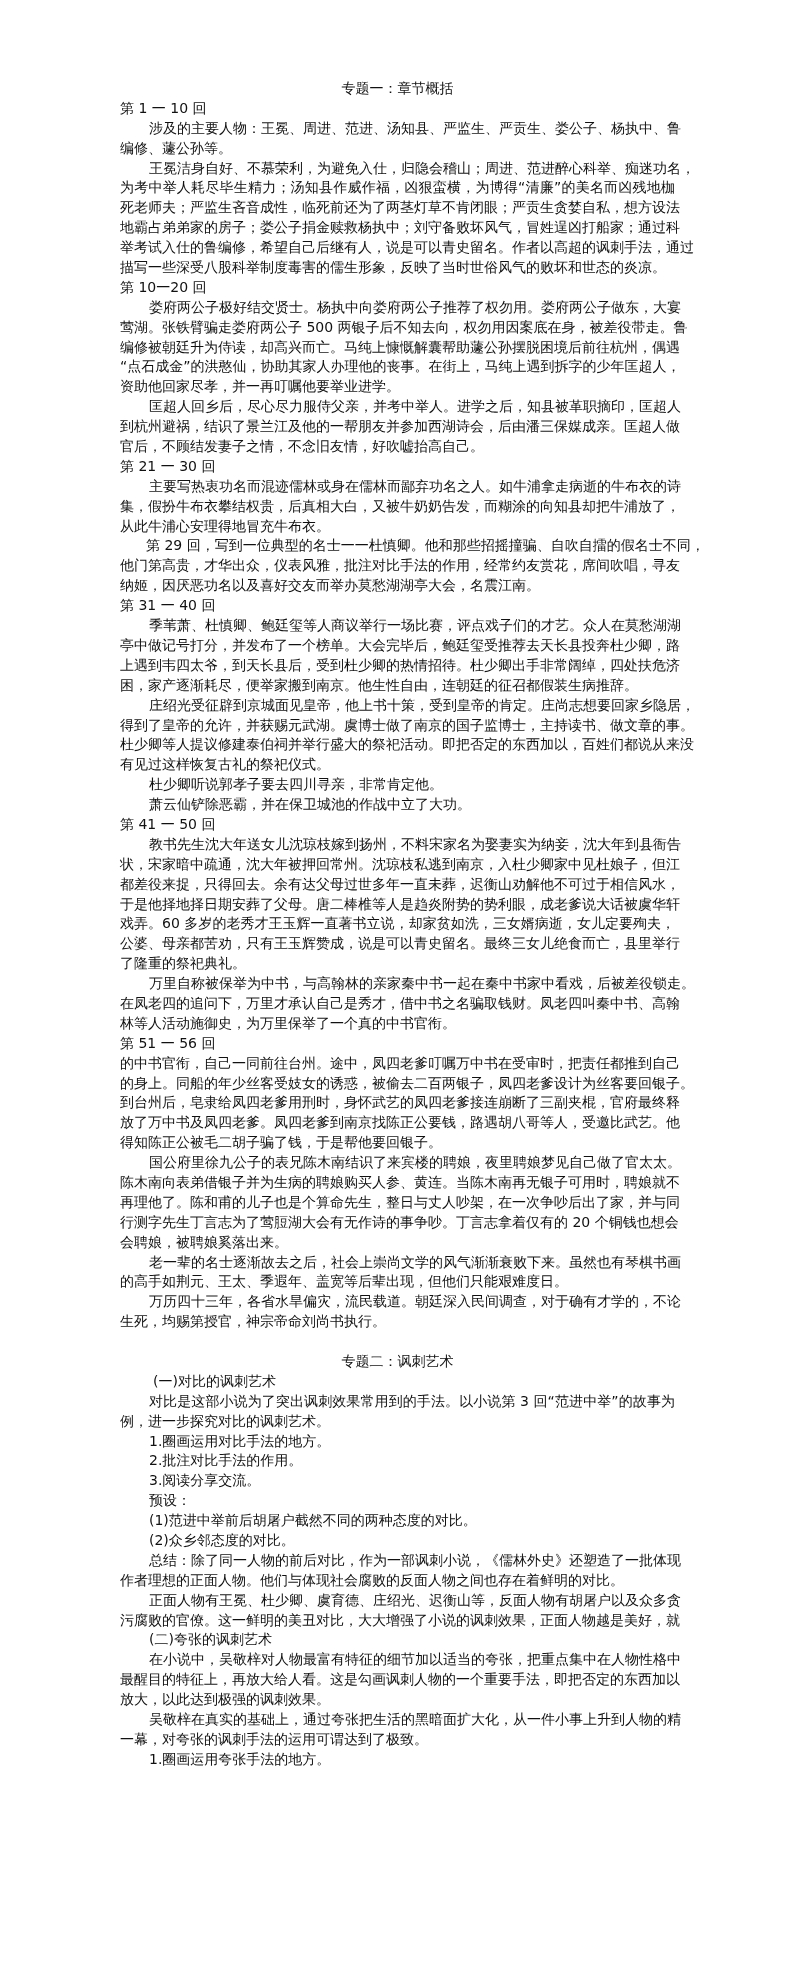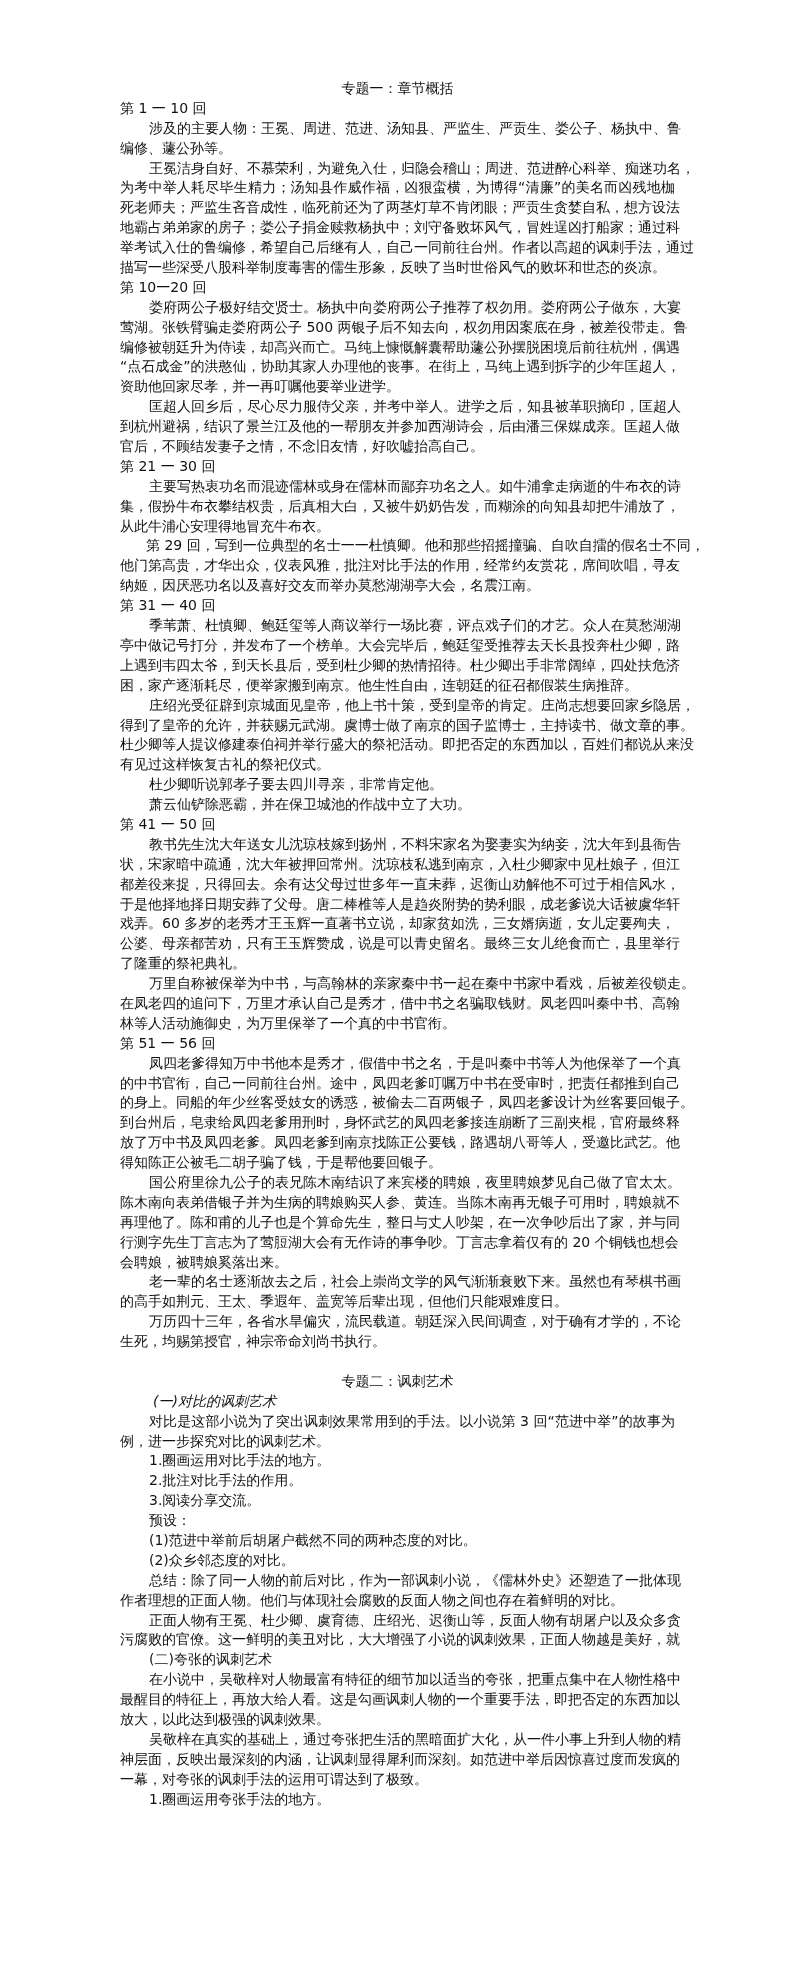--- a/index.html
+++ b/index.html
@@ -5,38 +5,38 @@
   html, body { margin: 0; padding: 0; background: #ffffff; }
   body { width: 793px; height: 1984px; position: relative; overflow: hidden;
          font-family: "DejaVu Sans", "Liberation Sans", sans-serif; color: #111; }
   #doc { position: absolute; left: 120px; top: 79px; width: 555px; }
   .ln { height: 19.9px; line-height: 19.9px; font-size: 14px; white-space: nowrap;
         text-align: justify; text-align-last: justify; overflow: visible; }
   .ln.last { text-align-last: left; }
   .ln.center { text-align: right; text-align-last: center; }
   .ln.blank { }
   .ind2 { padding-left: 29px; }
-  .ind3 { padding-left: 33px; font-style: italic; }
+  .ind3 { padding-left: 33px; }
   .ind25 { padding-left: 26px; }
   .ln.heading { text-align-last: left; }
 </style>
 </head>
 <body>
 
 <div id="doc">
   <div class="ln center">专题一：章节概括</div>
 
   <div class="ln heading">第 1 一 10 回</div>
   <div class="ln ind2">涉及的主要人物：王冕、周进、范进、汤知县、严监生、严贡生、娄公子、杨执中、鲁</div>
   <div class="ln last">编修、蘧公孙等。</div>
   <div class="ln ind2">王冕洁身自好、不慕荣利，为避免入仕，归隐会稽山；周进、范进醉心科举、痴迷功名，</div>
   <div class="ln">为考中举人耗尽毕生精力；汤知县作威作福，凶狠蛮横，为博得“清廉”的美名而凶残地枷</div>
   <div class="ln">死老师夫；严监生吝音成性，临死前还为了两茎灯草不肯闭眼；严贡生贪婪自私，想方设法</div>
   <div class="ln">地霸占弟弟家的房子；娄公子捐金赎救杨执中；刘守备败坏风气，冒姓逞凶打船家；通过科</div>
-  <div class="ln">举考试入仕的鲁编修，希望自己后继有人，自己一同前往台州。作者以高超的讽刺手法，通过</div>
+  <div class="ln">举考试入仕的鲁编修，希望自己后继有人，说是可以青史留名。作者以高超的讽刺手法，通过</div>
   <div class="ln last">描写一些深受八股科举制度毒害的儒生形象，反映了当时世俗风气的败坏和世态的炎凉。</div>
 
   <div class="ln heading">第 10一20 回</div>
   <div class="ln ind2">娄府两公子极好结交贤士。杨执中向娄府两公子推荐了权勿用。娄府两公子做东，大宴</div>
   <div class="ln">莺湖。张铁臂骗走娄府两公子 500 两银子后不知去向，权勿用因案底在身，被差役带走。鲁</div>
   <div class="ln">编修被朝廷升为侍读，却高兴而亡。马纯上慷慨解囊帮助蘧公孙摆脱困境后前往杭州，偶遇</div>
   <div class="ln">“点石成金”的洪憨仙，协助其家人办理他的丧事。在街上，马纯上遇到拆字的少年匡超人，</div>
   <div class="ln last">资助他回家尽孝，并一再叮嘱他要举业进学。</div>
   <div class="ln ind2">匡超人回乡后，尽心尽力服侍父亲，并考中举人。进学之后，知县被革职摘印，匡超人</div>
   <div class="ln">到杭州避祸，结识了景兰江及他的一帮朋友并参加西湖诗会，后由潘三保媒成亲。匡超人做</div>
@@ -68,21 +68,20 @@
   <div class="ln">都差役来捉，只得回去。余有达父母过世多年一直未葬，迟衡山劝解他不可过于相信风水，</div>
   <div class="ln">于是他择地择日期安葬了父母。唐二棒椎等人是趋炎附势的势利眼，成老爹说大话被虞华轩</div>
   <div class="ln">戏弄。60 多岁的老秀才王玉辉一直著书立说，却家贫如洗，三女婿病逝，女儿定要殉夫，</div>
   <div class="ln">公婆、母亲都苦劝，只有王玉辉赞成，说是可以青史留名。最终三女儿绝食而亡，县里举行</div>
   <div class="ln last">了隆重的祭祀典礼。</div>
   <div class="ln ind2">万里自称被保举为中书，与高翰林的亲家秦中书一起在秦中书家中看戏，后被差役锁走。</div>
   <div class="ln">在凤老四的追问下，万里才承认自己是秀才，借中书之名骗取钱财。凤老四叫秦中书、高翰</div>
   <div class="ln last">林等人活动施御史，为万里保举了一个真的中书官衔。</div>
 
   <div class="ln heading">第 51 一 56 回</div>
-  <div class="ln ind2">凤四老爹得知万中书他本是秀才，假借中书之名，于是叫秦中书等人为他保举了一个真</div>
   <div class="ln">的中书官衔，自己一同前往台州。途中，凤四老爹叮嘱万中书在受审时，把责任都推到自己</div>
   <div class="ln">的身上。同船的年少丝客受妓女的诱惑，被偷去二百两银子，凤四老爹设计为丝客要回银子。</div>
   <div class="ln">到台州后，皂隶给凤四老爹用刑时，身怀武艺的凤四老爹接连崩断了三副夹棍，官府最终释</div>
   <div class="ln">放了万中书及凤四老爹。凤四老爹到南京找陈正公要钱，路遇胡八哥等人，受邀比武艺。他</div>
   <div class="ln last">得知陈正公被毛二胡子骗了钱，于是帮他要回银子。</div>
   <div class="ln ind2">国公府里徐九公子的表兄陈木南结识了来宾楼的聘娘，夜里聘娘梦见自己做了官太太。</div>
   <div class="ln">陈木南向表弟借银子并为生病的聘娘购买人参、黄连。当陈木南再无银子可用时，聘娘就不</div>
   <div class="ln">再理他了。陈和甫的儿子也是个算命先生，整日与丈人吵架，在一次争吵后出了家，并与同</div>
   <div class="ln">行测字先生丁言志为了莺脰湖大会有无作诗的事争吵。丁言志拿着仅有的 20 个铜钱也想会</div>
   <div class="ln last">会聘娘，被聘娘奚落出来。</div>
@@ -105,16 +104,15 @@
   <div class="ln last ind2">(2)众乡邻态度的对比。</div>
   <div class="ln ind2">总结：除了同一人物的前后对比，作为一部讽刺小说，《儒林外史》还塑造了一批体现</div>
   <div class="ln last">作者理想的正面人物。他们与体现社会腐败的反面人物之间也存在着鲜明的对比。</div>
   <div class="ln ind2">正面人物有王冕、杜少卿、虞育德、庄绍光、迟衡山等，反面人物有胡屠户以及众多贪</div>
   <div class="ln">污腐败的官僚。这一鲜明的美丑对比，大大增强了小说的讽刺效果，正面人物越是美好，就</div>
   <div class="ln last ind2">(二)夸张的讽刺艺术</div>
   <div class="ln ind2">在小说中，吴敬梓对人物最富有特征的细节加以适当的夸张，把重点集中在人物性格中</div>
   <div class="ln">最醒目的特征上，再放大给人看。这是勾画讽刺人物的一个重要手法，即把否定的东西加以</div>
   <div class="ln last">放大，以此达到极强的讽刺效果。</div>
   <div class="ln ind2">吴敬梓在真实的基础上，通过夸张把生活的黑暗面扩大化，从一件小事上升到人物的精</div>
-  <div class="ln">神层面，反映出最深刻的内涵，让讽刺显得犀利而深刻。如范进中举后因惊喜过度而发疯的</div>
   <div class="ln last">一幕，对夸张的讽刺手法的运用可谓达到了极致。</div>
   <div class="ln last ind2">1.圈画运用夸张手法的地方。</div>
 </div>
 
 </body></html>

